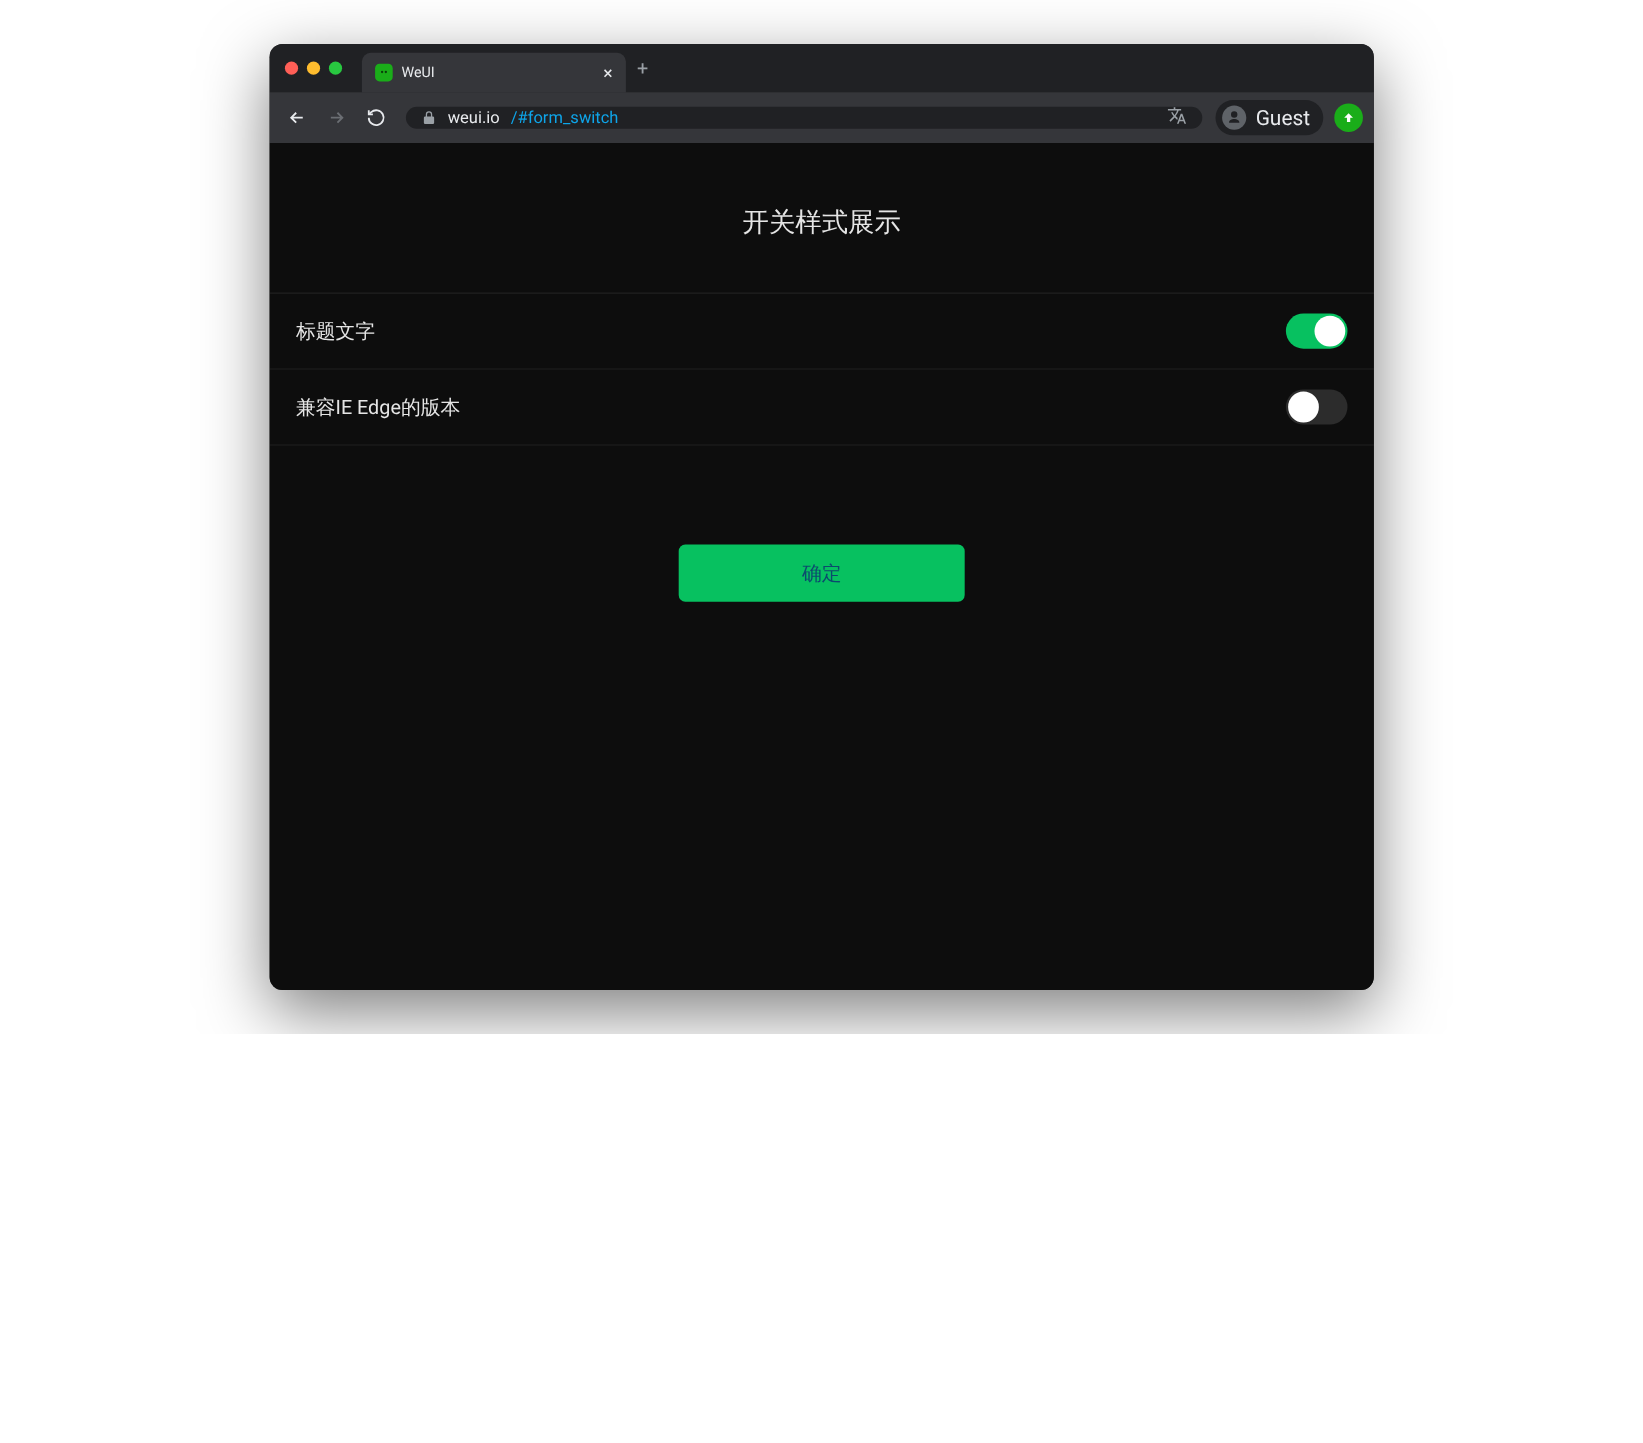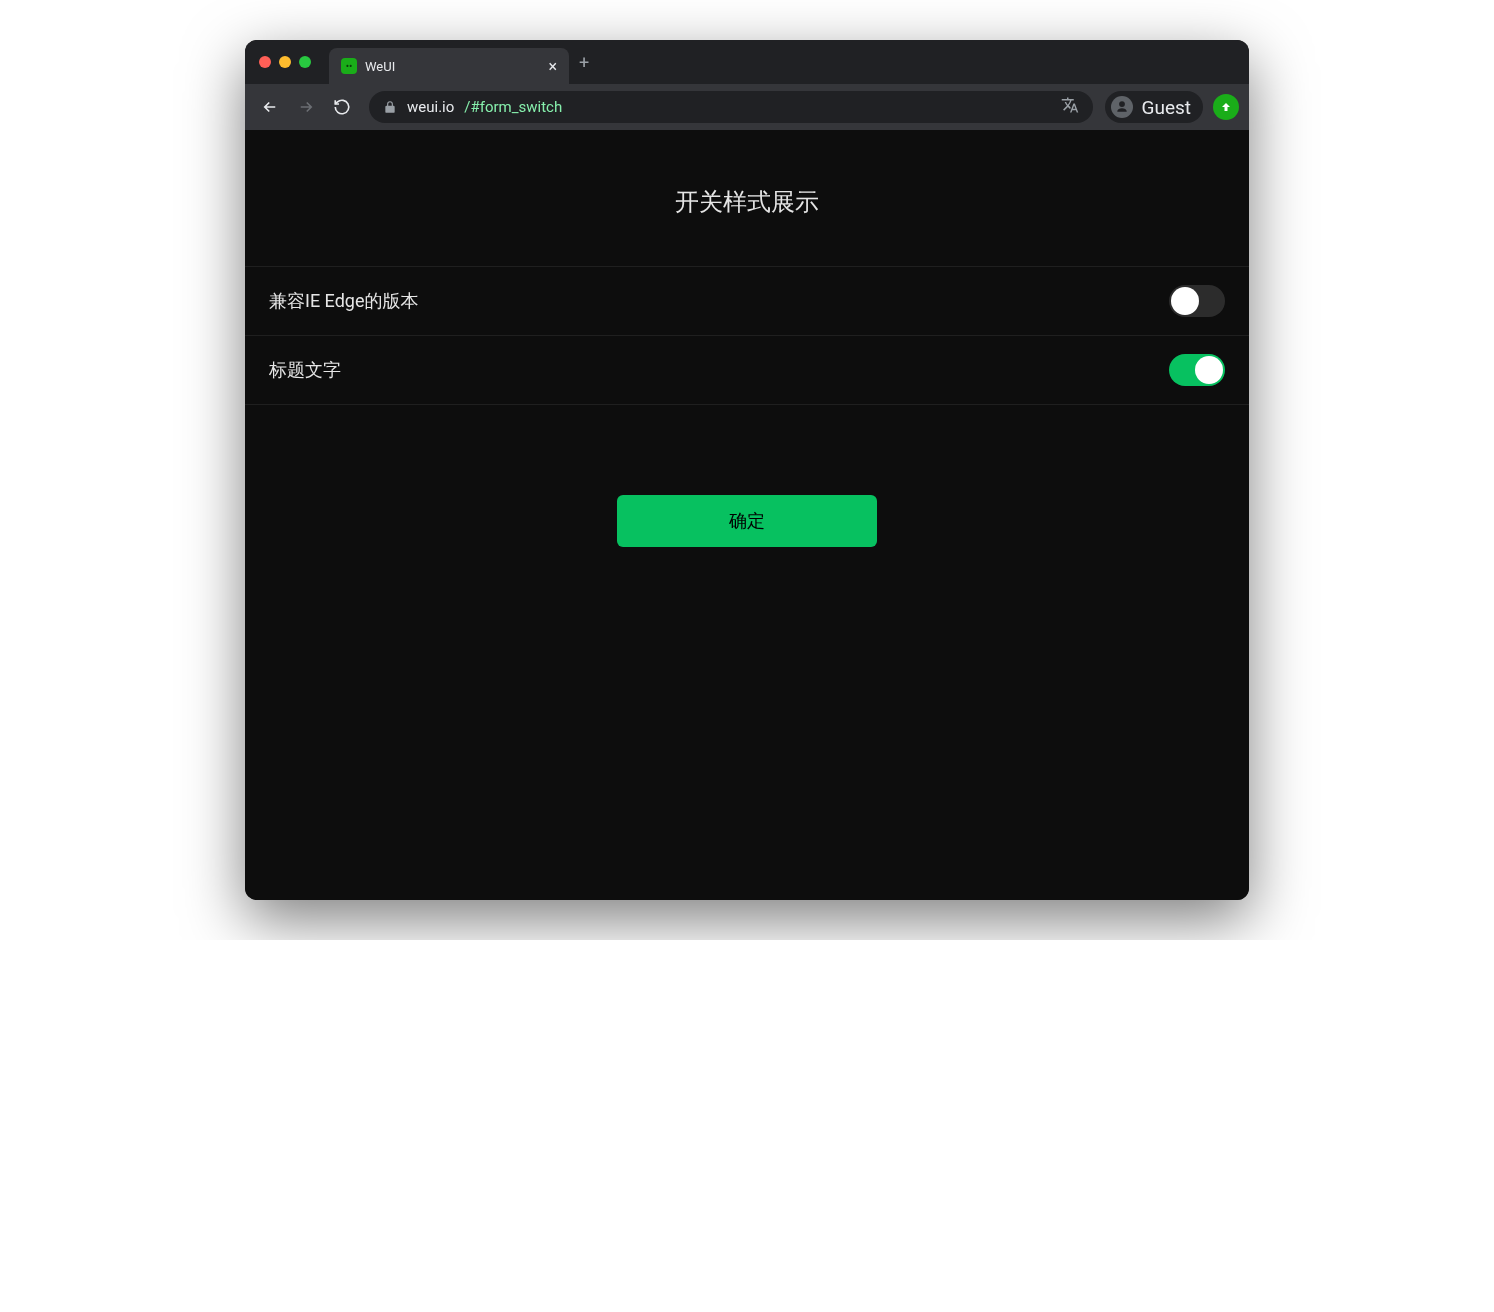--- a/index.html
+++ b/index.html
@@ -97,36 +97,36 @@
     color: #e8eaed;
     border-radius: 50%;
     cursor: pointer;
   }
   .nav-btn.disabled { color: #6b6e73; }
   .nav-btn svg { width: 18px; height: 18px; }
   .omnibox {
     flex: 1;
     background: #202124;
     border-radius: 20px;
-    height: 32px;
+    height: 20px;
     display: flex;
     align-items: center;
     padding: 0 14px;
     margin: 0 6px;
     color: #e8eaed;
     font-size: 15px;
     gap: 10px;
   }
   .omnibox .lock {
     width: 14px;
     height: 14px;
     color: #9aa0a6;
   }
   .omnibox .url-host { color: #e8eaed; }
-  .omnibox .url-path { color: #86efac; }
+  .omnibox .url-path { color: #0ea5e9; }
   .omnibox .spacer { flex: 1; }
   .omnibox .translate-icon {
     color: #9aa0a6;
     font-size: 15px;
   }
   .profile-chip {
     background: #202124;
     border-radius: 18px;
     height: 32px;
     display: flex;
@@ -213,21 +213,21 @@
   
   .btn-area {
     padding: 90px 24px 0;
     text-align: center;
   }
   .primary-btn {
     display: inline-block;
     width: 260px;
     height: 52px;
     background: #07c160;
-    color: #000000;
+    color: #0c4a6e;
     font-size: 18px;
     font-weight: 500;
     border: none;
     border-radius: 6px;
     cursor: pointer;
   }
 </style>
 </head>
 <body>
 
@@ -292,31 +292,31 @@
     </div>
   </div>
 
   <div class="page">
     <div class="page-header">
       <h1>开关样式展示</h1>
     </div>
 
     <div class="cells">
       <div class="cell">
+        <span class="cell-label">标题文字</span>
+        <div class="switch on">
+            <div class="knob"></div>
+          </div>
+      </div>
+      <div class="cell">
         <span class="cell-label">兼容IE Edge的版本</span>
         <div class="switch off">
             <div class="knob"></div>
           </div>
       </div>
-      <div class="cell">
-        <span class="cell-label">标题文字</span>
-        <div class="switch on">
-            <div class="knob"></div>
-          </div>
-      </div>
     </div>
 
     <div class="btn-area">
       <button class="primary-btn">确定</button>
     </div>
   </div>
 
 </div>
 
 </body></html>

